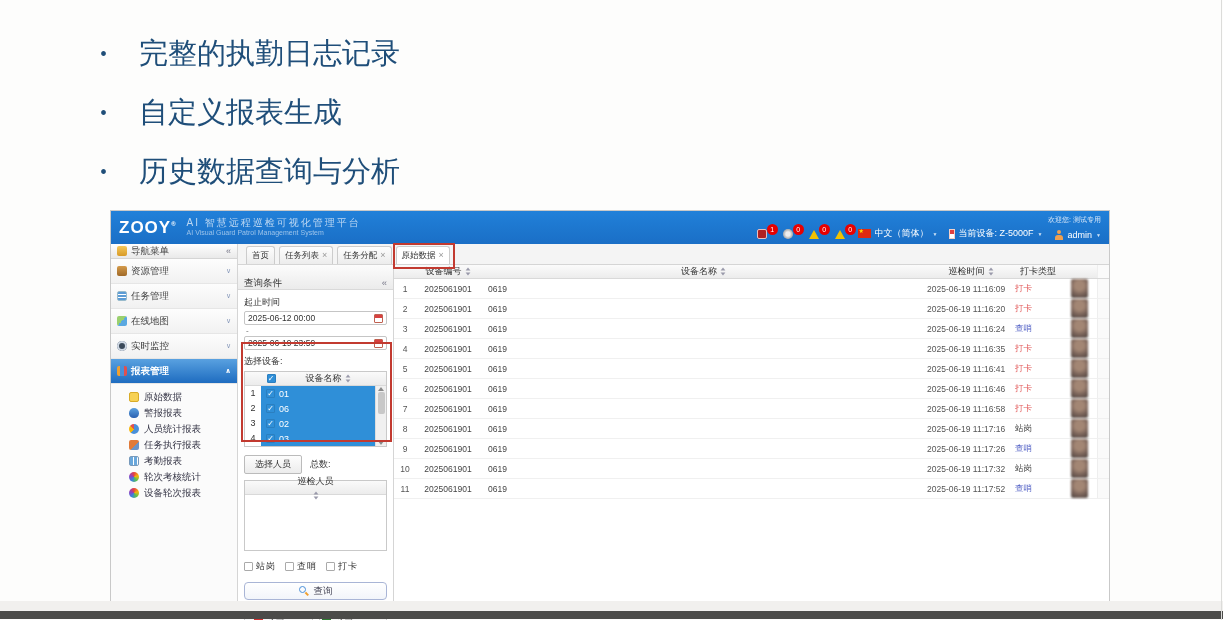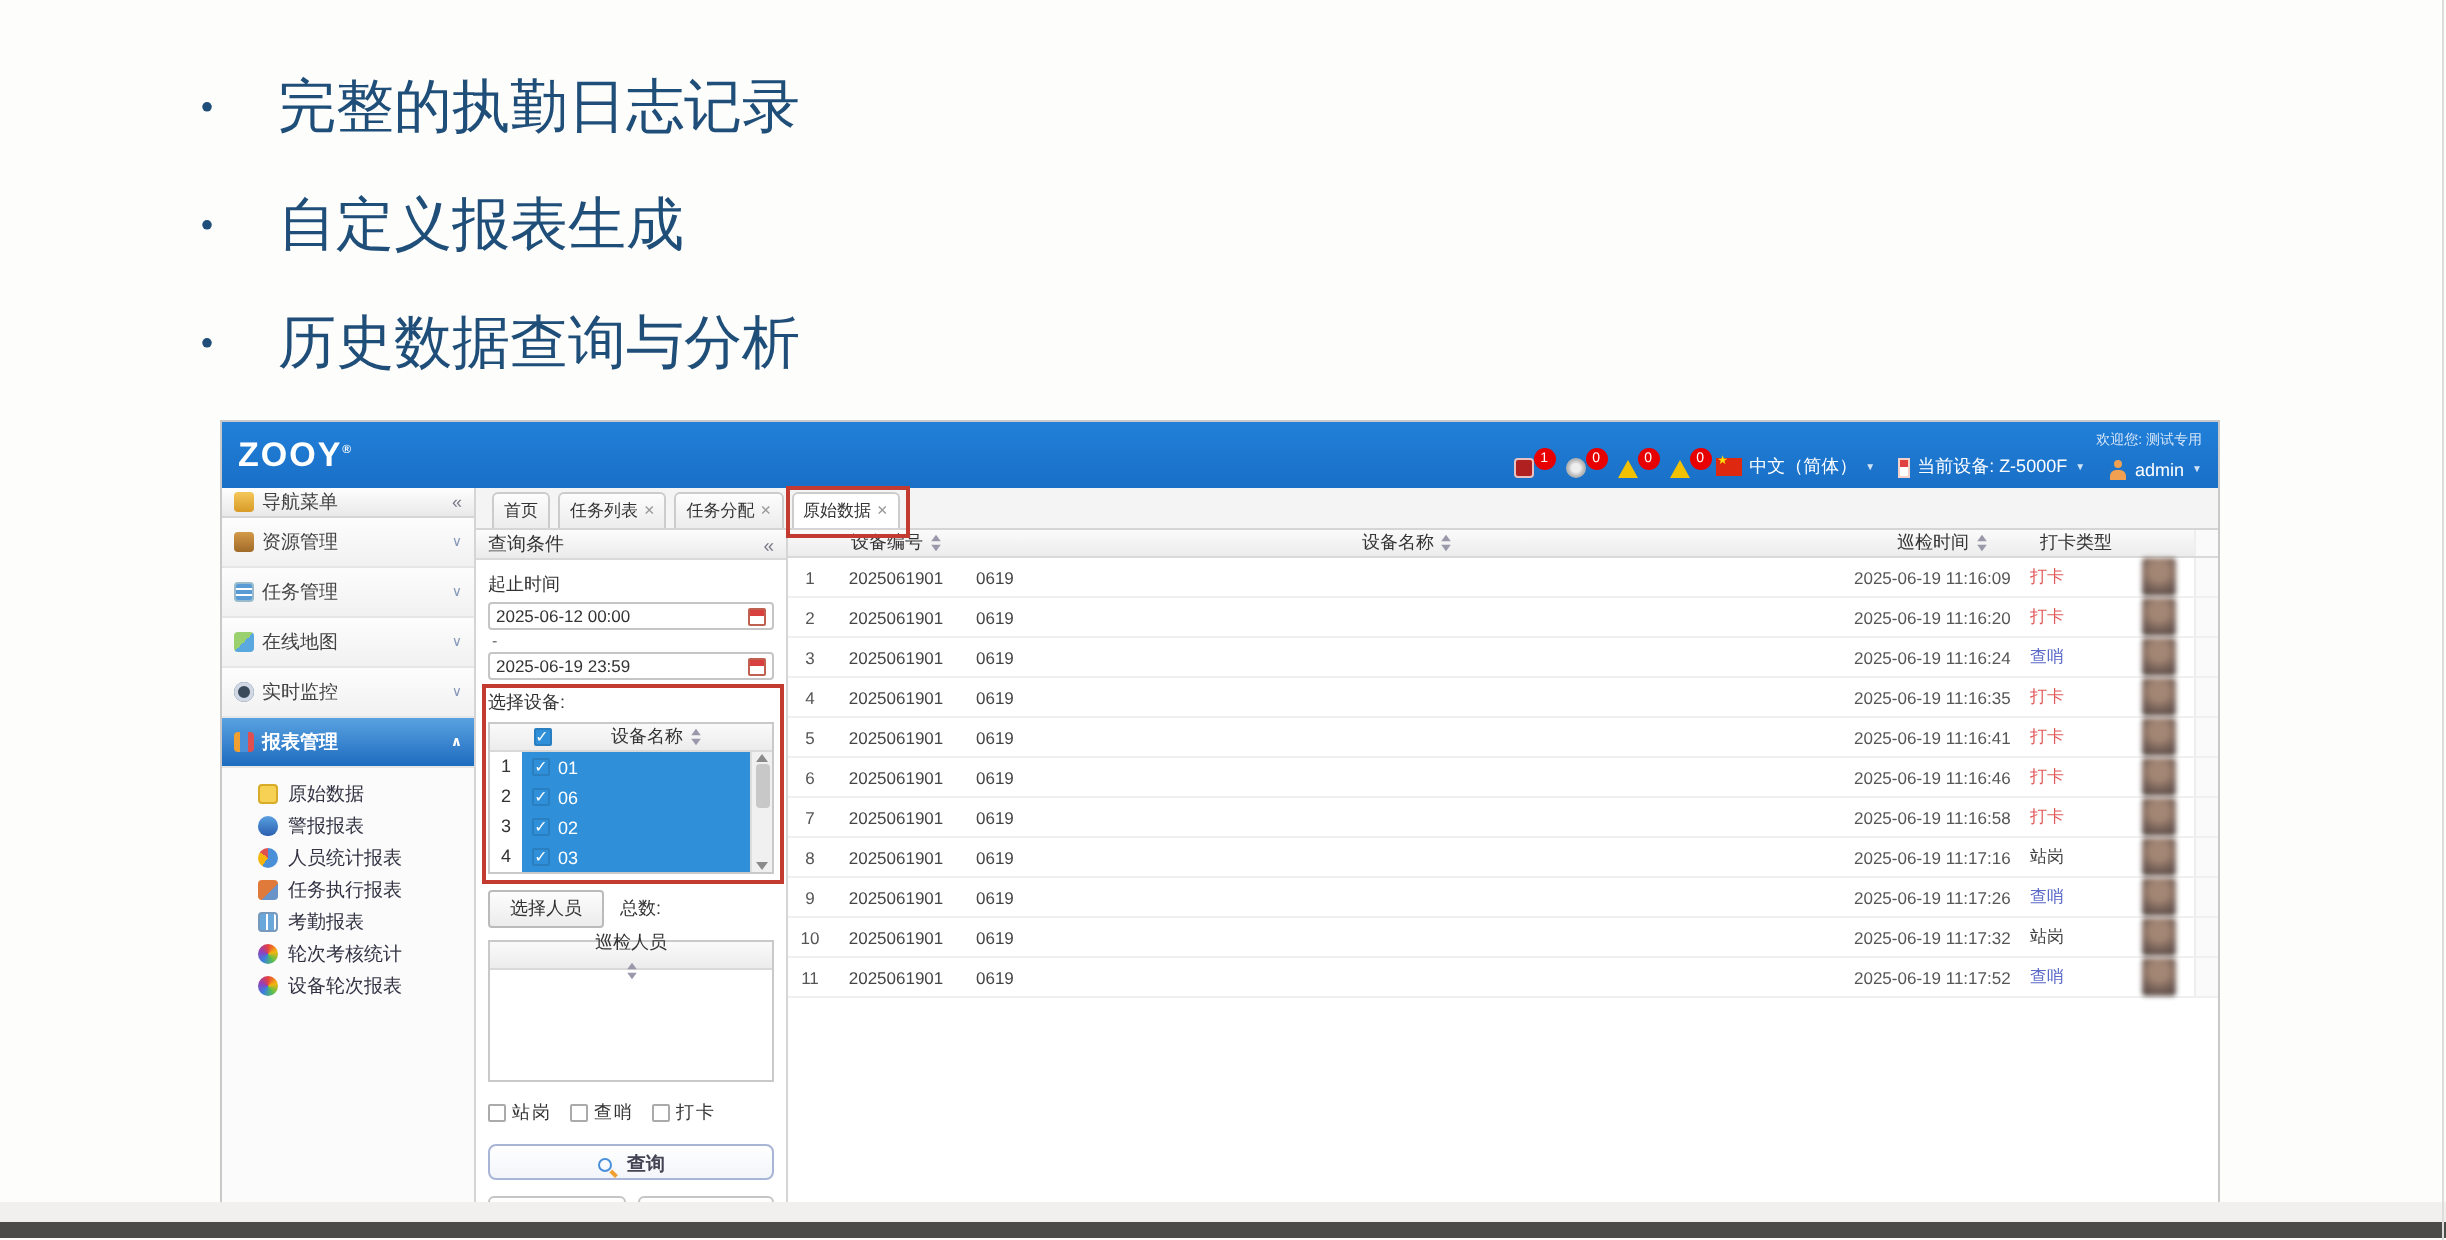--- a/index.html
+++ b/index.html
@@ -85,21 +85,21 @@
          border:1px solid #ccc; border-bottom:none; border-radius:3px 3px 0 0;
          background:linear-gradient(#fdfdfd,#ececec); color:#333; cursor:default; }
   .tab.active { background:#fff; }
   .tab .x { color:#999; font-size:9px; line-height:1; }
 
   .content { flex:1; display:flex; min-height:0; }
 
   
   .query-panel { width:156px; flex:none; border-right:1px solid #d5d5d5; display:flex; flex-direction:column; background:#fff; }
   .panel-header { height:15px; background:linear-gradient(#fcfcfc,#ebebeb); border-bottom:1px solid #d9d9d9;
-                  font-size:9.5px; color:#333; display:flex; align-items:flex-end; padding:0 6px; flex:none; }
+                  font-size:9.5px; color:#333; display:flex; align-items:flex-start; padding:12px 6px; flex:none; }
   .panel-header .coll { margin-left:auto; color:#778; }
   .query-body { padding:5px 6px; font-size:9px; color:#333; }
   .q-label { margin:1px 0 2px 0; }
   .tinput { height:14px; border:1px solid #c5c5c5; border-radius:2px; background:#fff; display:flex;
             align-items:center; justify-content:space-between; padding:0 3px; font-size:8.5px; color:#333; margin-bottom:1px; }
   .cal { width:9px; height:9px; border:1px solid #c06050; background:#fff; position:relative; border-radius:1px; flex:none; }
   .cal::before { content:""; position:absolute; top:0; left:0; right:0; height:3px; background:#d84040; }
   .dash { font-size:8px; color:#666; margin:0 0 1px 2px; }
 
   .dev-label { margin:5px 0 3px 0; }
@@ -133,22 +133,22 @@
          font-size:9px; color:#333; padding:2px 10px; cursor:default; }
   .person-table { border:1px solid #c9c9c9; margin-top:6px; }
   .person-head { height:14px; background:linear-gradient(#fafafa,#ececec); border-bottom:1px solid #d9d9d9;
                  display:flex; align-items:center; justify-content:center; gap:3px;flex-direction:column; }
   .person-body { height:55px; background:#fff; }
 
   .cbx-row { display:flex; gap:9px; margin-top:9px; align-items:center; }
   .cbx { display:flex; align-items:center; gap:3px; letter-spacing:1px; }
 
   .search-btn { margin-top:9px; height:18px; border:1px solid #a9b5d6; border-radius:4px;
-                background:linear-gradient(#ffffff,#f2f5fa); display:flex; align-items:flex-end;
-                justify-content:center; gap:5px; font-size:9.5px; color:#445; cursor:default;font-weight:bold; }
+                background:linear-gradient(#ffffff,#f2f5fa); display:flex; align-items:center;
+                justify-content:center; gap:5px; font-size:9.5px; color:#445; cursor:default; }
   .mag { width:10px; height:10px; position:relative; flex:none; }
   .mag::before { content:""; position:absolute; left:0; top:0; width:5px; height:5px; border:1.5px solid #4a90d9; border-radius:50%; }
   .mag::after { content:""; position:absolute; width:4px; height:1.5px; background:#f0a030; transform:rotate(45deg); left:6px; top:7px; }
 
   .export-row { display:flex; gap:6px; margin-top:8px; }
   .exp-btn { flex:1; height:17px; border:1px solid #c5c5c5; border-radius:3px;
              background:linear-gradient(#fff,#efefef); display:flex; align-items:center;
              justify-content:center; gap:4px; font-size:9px; color:#333; cursor:default; }
   .pdf-ic { width:9px; height:11px; background:#d23030; border-radius:1px; position:relative; flex:none; }
   .pdf-ic::before { content:""; position:absolute; right:0; top:0; border-left:3px solid #f0a0a0; border-bottom:3px solid transparent; }
@@ -195,20 +195,24 @@
       <li class="bullet">
     <span class="dot">•</span>
     <span class="bt">历史数据查询与分析</span>
   </li>
     </ul>
 
   <div class="app" id="app" style="position:absolute;">
 
     <div class="app-header">
       <span class="logo"><span>ZOOY</span><sup>®</sup></span>
+      <span class="titles">
+        <div class="title-zh">AI 智慧远程巡检可视化管理平台</div>
+        <div class="title-en">AI Visual Guard Patrol Management System</div>
+      </span>
       <span class="hdr-right">
         <span class="welcome">欢迎您: 测试专用</span>
         <span class="hdr-icons">
           <span id="badge-slot" style="display:flex;gap:13px;align-items:center;">
               <span class="hdr-ico">
     <span class="ig ig-alarm-icon"></span>
     <span class="cnt">1</span>
   </span>
               <span class="hdr-ico">
     <span class="ig ig-monitor-icon"></span>

